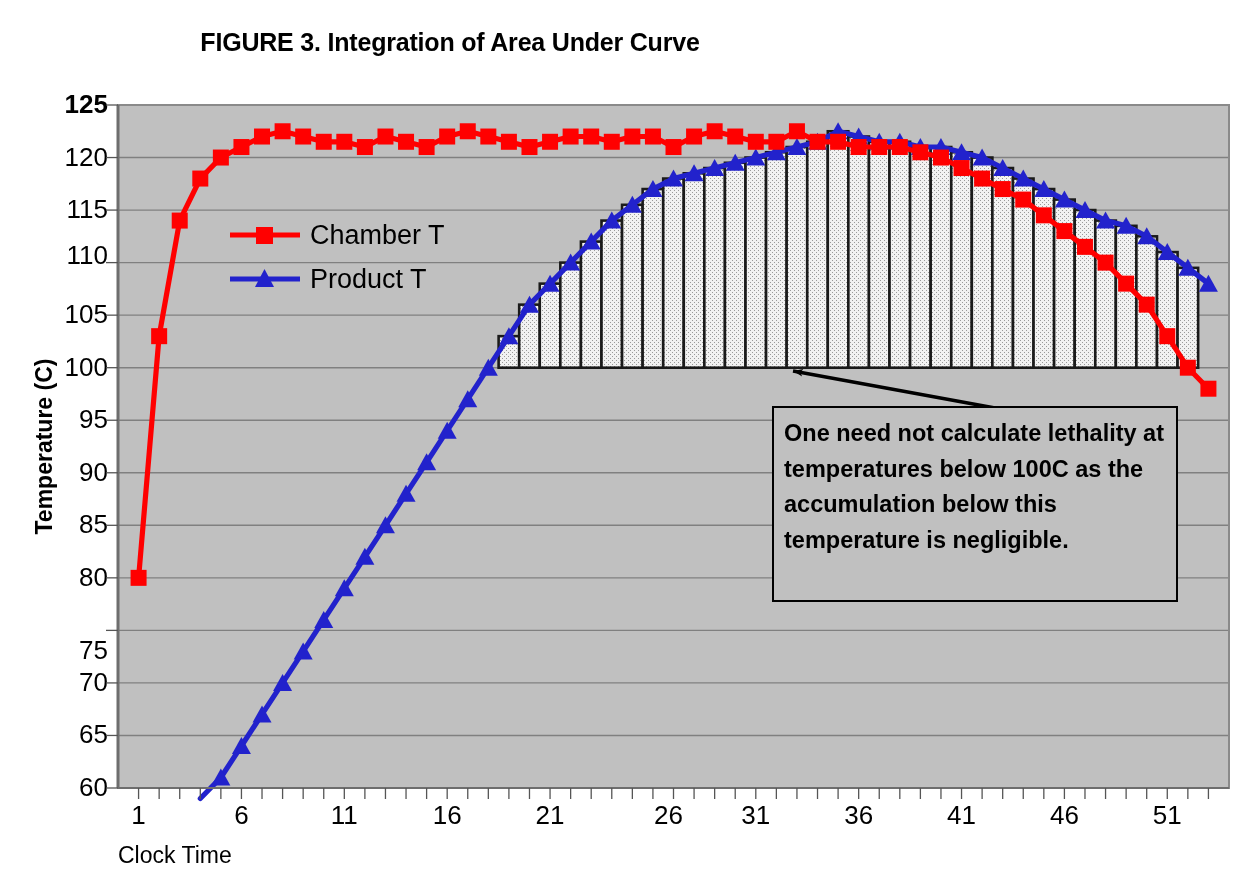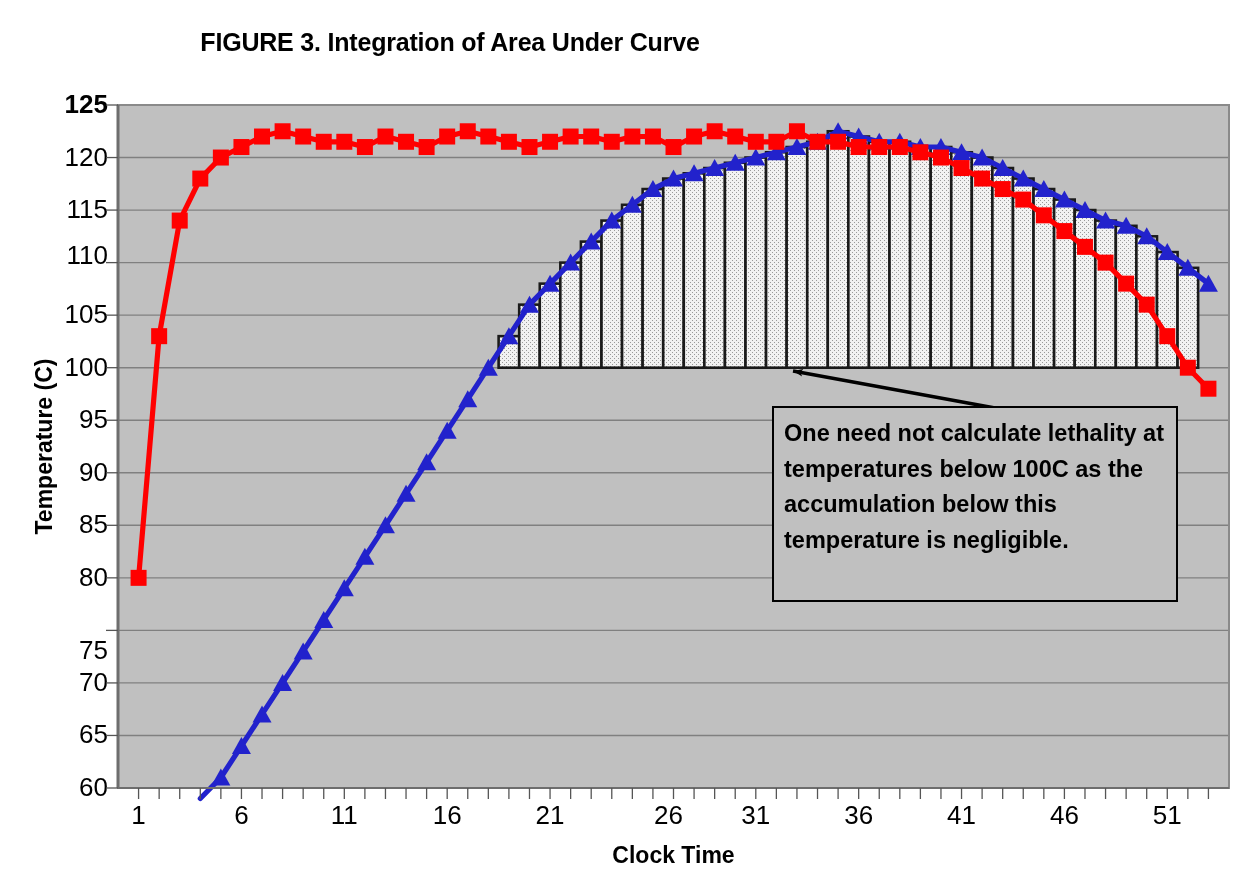--- a/index.html
+++ b/index.html
@@ -45,23 +45,22 @@
     color: #000000;
     transform: rotate(-90deg);
     transform-origin: center center;
     white-space: nowrap;
   }
   #x-axis-title {
     position: absolute;
     left: 118px;
     top: 822px;
     width: 1111px;
-    text-align: center;
     font-size: 23px;
-    font-weight: bold;
+    font-weight: normal;
     color: #000000;
     white-space: nowrap;
   }
   .y-tick-label {
     position: absolute;
     right: 0;
     width: 90px;
     text-align: right;
     font-size: 26px;
     color: #000000;
@@ -416,19 +415,33 @@
         <line x1="106" y1="190.0769230769231" x2="118" y2="190.0769230769231" stroke="#555" stroke-width="1.3"></line>
         <line x1="106" y1="137.53846153846155" x2="118" y2="137.53846153846155" stroke="#555" stroke-width="1.3"></line>
         <line x1="106" y1="85" x2="118" y2="85" stroke="#555" stroke-width="1.3"></line>
       </g>
     <g id="annotation-arrow-group">
         <line x1="1006" y1="390" x2="793" y2="351" stroke="#000000" stroke-width="3.4" marker-end="url(#arrowHead)"></line>
       </g>
   </svg>
 
   <div id="legend-box">
+    <div class="legend-row" id="legend-row-0" style="top:0px;">
+      <svg width="74" height="30">
+        <line x1="2" y1="15" x2="72" y2="15" stroke="#FF0000" stroke-width="5"></line>
+        <rect x="28" y="7" width="17" height="17" fill="#FF0000"></rect>
+      </svg>
+      <span class="legend-label">Chamber T</span>
+    </div>
+    <div class="legend-row" id="legend-row-1" style="top:44px;">
+      <svg width="74" height="30">
+        <line x1="2" y1="15" x2="72" y2="15" stroke="#2222CC" stroke-width="5"></line>
+        <polygon points="36.5,5 46,23 27,23" fill="#2222CC"></polygon>
+      </svg>
+      <span class="legend-label">Product T</span>
+    </div>
   </div>
 
   <div id="annotation-box">
     <div id="annotation-text">One need not calculate lethality at temperatures below 100C as the accumulation below this temperature is negligible.</div>
   </div>
 
 </div>
 
 </body></html>

